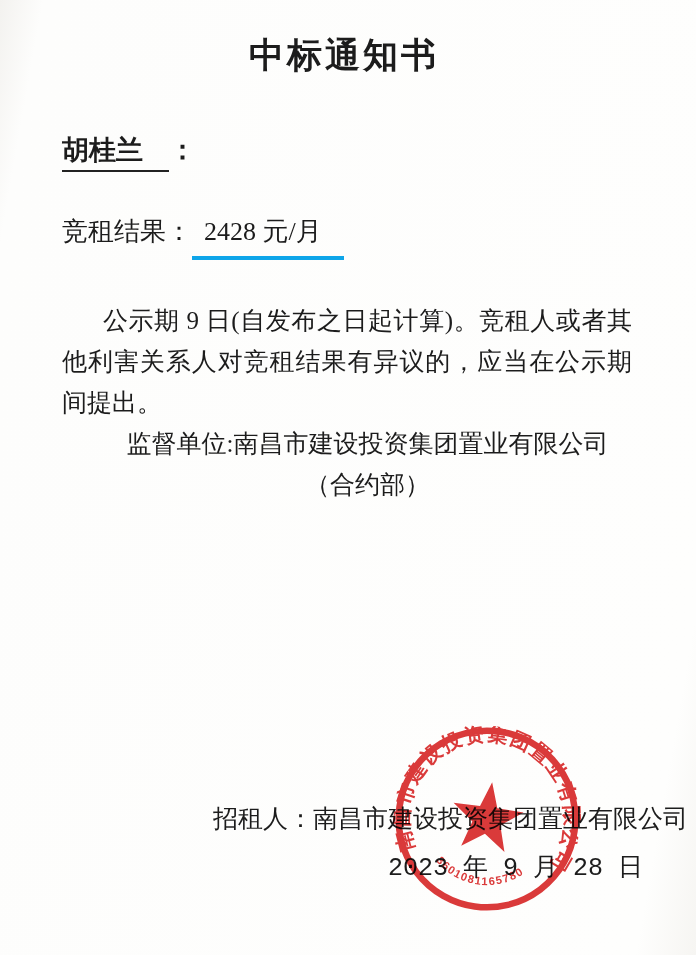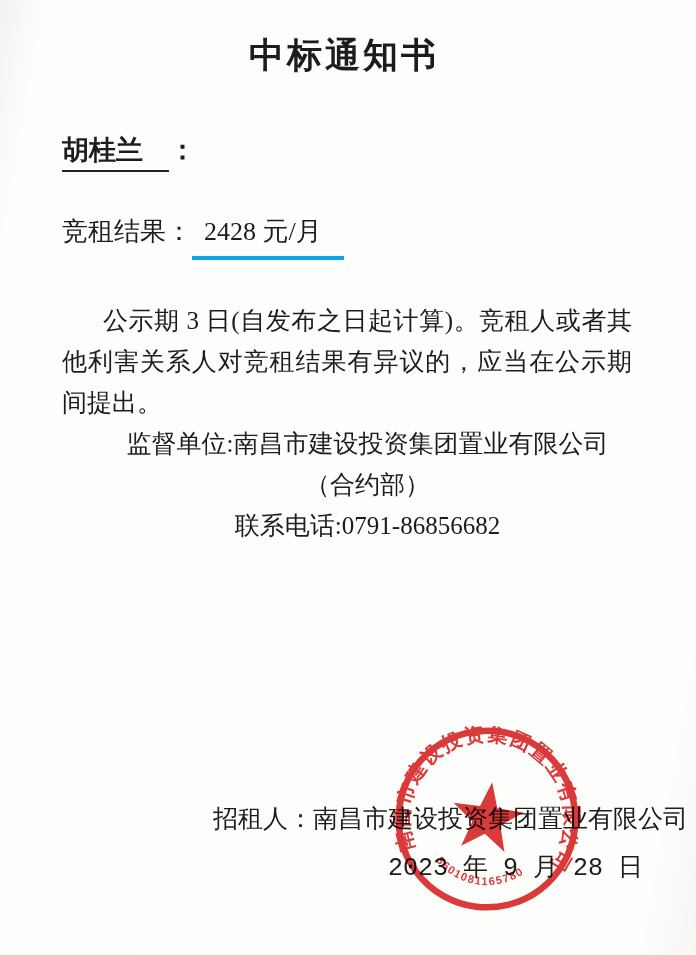--- a/index.html
+++ b/index.html
@@ -107,23 +107,22 @@
   <div class="recipient-line">
     <span class="recipient-name">胡桂兰</span><span>：</span>
   </div>
 
 
   <div class="result-line">
     <span class="result-label">竞租结果：</span><span class="result-value">2428 元/月</span>
   </div>
 
   <div class="notice-block">
-    <p class="notice-para indent">公示期 3 日(自发布之日起计算)。竞租人或者其他利害关系人对竞租结果有异议的，应当在公示期间提出。</p>
+    <p class="notice-para indent">公示期 9 日(自发布之日起计算)。竞租人或者其他利害关系人对竞租结果有异议的，应当在公示期间提出。</p>
     <div class="hanging">监督单位:南昌市建设投资集团置业有限公司（合约部）</div>
-    <div class="hanging">联系电话:0791-86856682</div>
   </div>
 
   <div class="signature-block">
     <div class="lessor-line">招租人：南昌市建设投资集团置业有限公司</div>
     <div class="date-line">2023 年 9 月 28 日</div>
   </div>
 
   <div class="seal" style="color: rgb(217, 43, 43);">
     <svg viewBox="0 0 200 200">
       <defs>

